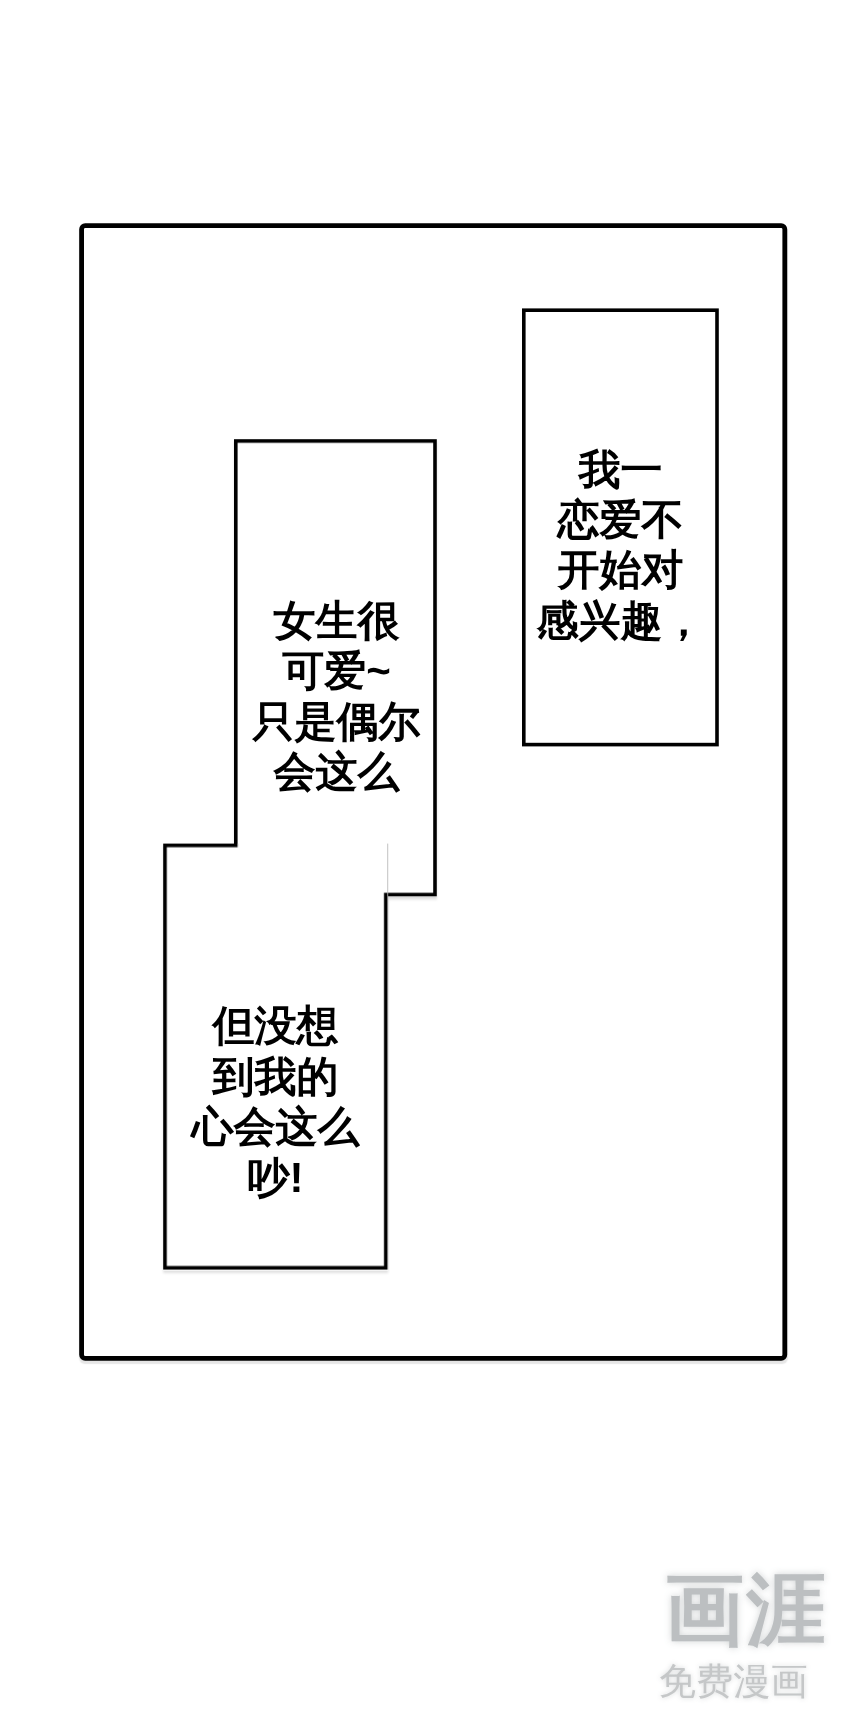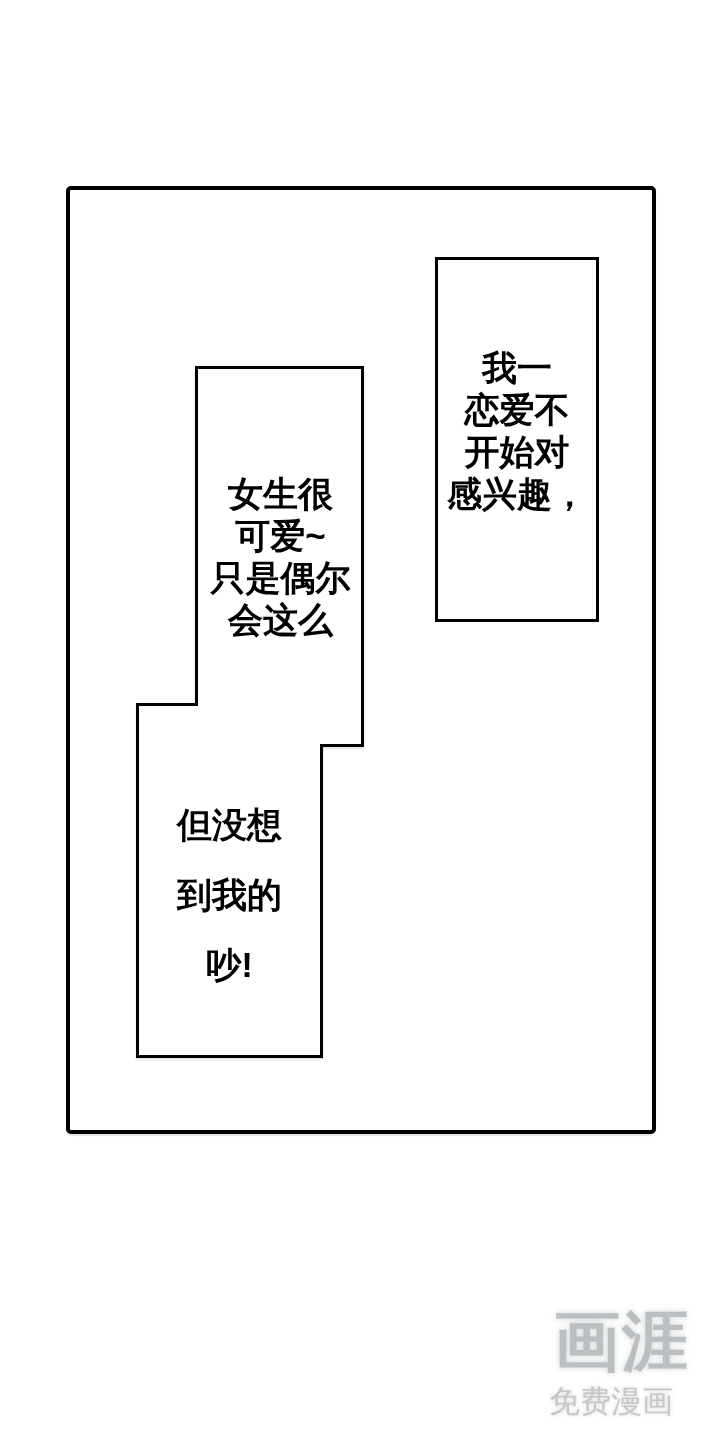--- a/index.html
+++ b/index.html
@@ -73,32 +73,32 @@
 
   
   .lines {
     position: absolute;
     display: flex;
     flex-direction: column;
     align-items: center;
     justify-content: center;
     box-sizing: border-box;
     pointer-events: none;
+    margin-top: 24px;
   }
   .lines-r {
     left: 435px; top: 257px; width: 164px; height: 365px;
     padding-bottom: 18px;
   }
   .lines-a {
     left: 195px; top: 366px; width: 171px; height: 381px;
   }
   .lines-b {
     left: 136px; top: 703px; width: 187px; height: 355px;
     padding-top: 29px;
-    gap: 28px;
   }
   .tline {
     font-size: 35px;
     line-height: 42px;
     font-weight: 700;
     color: #000;
     white-space: nowrap;
     text-align: center;
   }
 
@@ -152,19 +152,20 @@
   <div class="lines lines-a">
     <div class="tline">女生很</div>
     <div class="tline">可爱~</div>
     <div class="tline">只是偶尔</div>
     <div class="tline">会这么</div>
   </div>
 
   <div class="lines lines-b">
     <div class="tline">但没想</div>
     <div class="tline">到我的</div>
+    <div class="tline">心会这么</div>
     <div class="tline">吵!</div>
   </div>
 
   <div class="wm-logo">画涯</div>
   <div class="wm-tagline">免费漫画</div>
 
 </div>
 
 </body></html>

